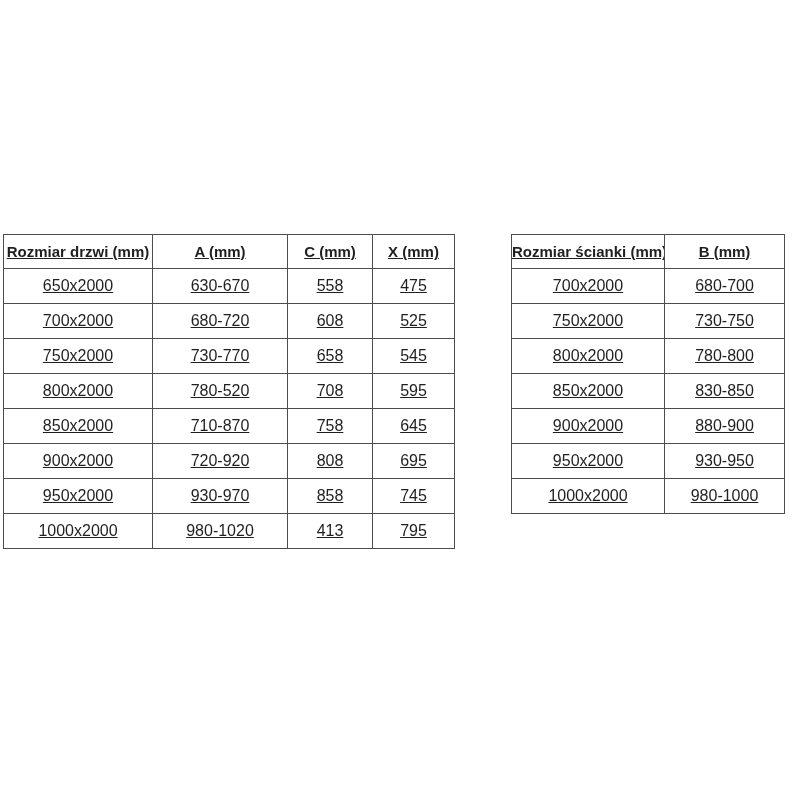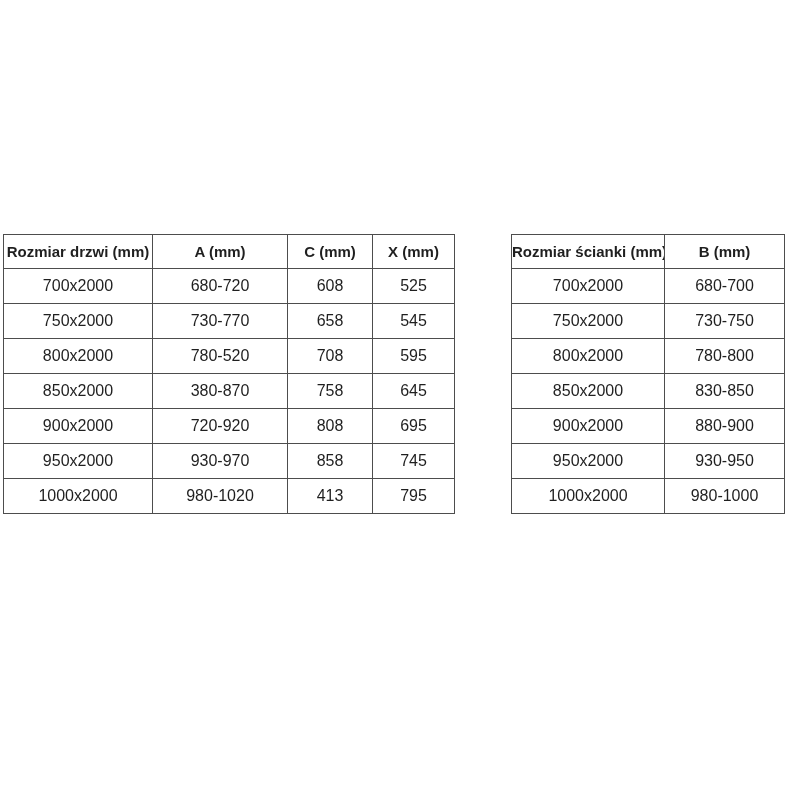--- a/index.html
+++ b/index.html
@@ -23,20 +23,21 @@
   }
   table.spec th,
   table.spec td {
     border: 1px solid #4d4d4d;
     text-align: center;
     vertical-align: middle;
     padding: 0;
     color: #1f1f1f;
     overflow: hidden;
     white-space: nowrap;
+    text-decoration: underline;
   }
   table.spec th {
     font-weight: bold;
     font-size: 15px;
     height: 33px;
   }
   table.spec td {
     font-size: 16px;
     font-weight: normal;
     height: 34px;
@@ -73,40 +74,46 @@
     <thead>
       <tr>
           <th>Rozmiar drzwi (mm)</th>
           <th>A (mm)</th>
           <th>C (mm)</th>
           <th>X (mm)</th>
         </tr>
     </thead>
     <tbody>
         <tr>
+          <td>650x2000</td>
+          <td>630-670</td>
+          <td>558</td>
+          <td>475</td>
+        </tr>
+        <tr>
           <td>700x2000</td>
           <td>680-720</td>
           <td>608</td>
           <td>525</td>
         </tr>
         <tr>
           <td>750x2000</td>
           <td>730-770</td>
           <td>658</td>
           <td>545</td>
         </tr>
         <tr>
           <td>800x2000</td>
           <td>780-520</td>
           <td>708</td>
           <td>595</td>
         </tr>
         <tr>
           <td>850x2000</td>
-          <td>380-870</td>
+          <td>710-870</td>
           <td>758</td>
           <td>645</td>
         </tr>
         <tr>
           <td>900x2000</td>
           <td>720-920</td>
           <td>808</td>
           <td>695</td>
         </tr>
         <tr>

